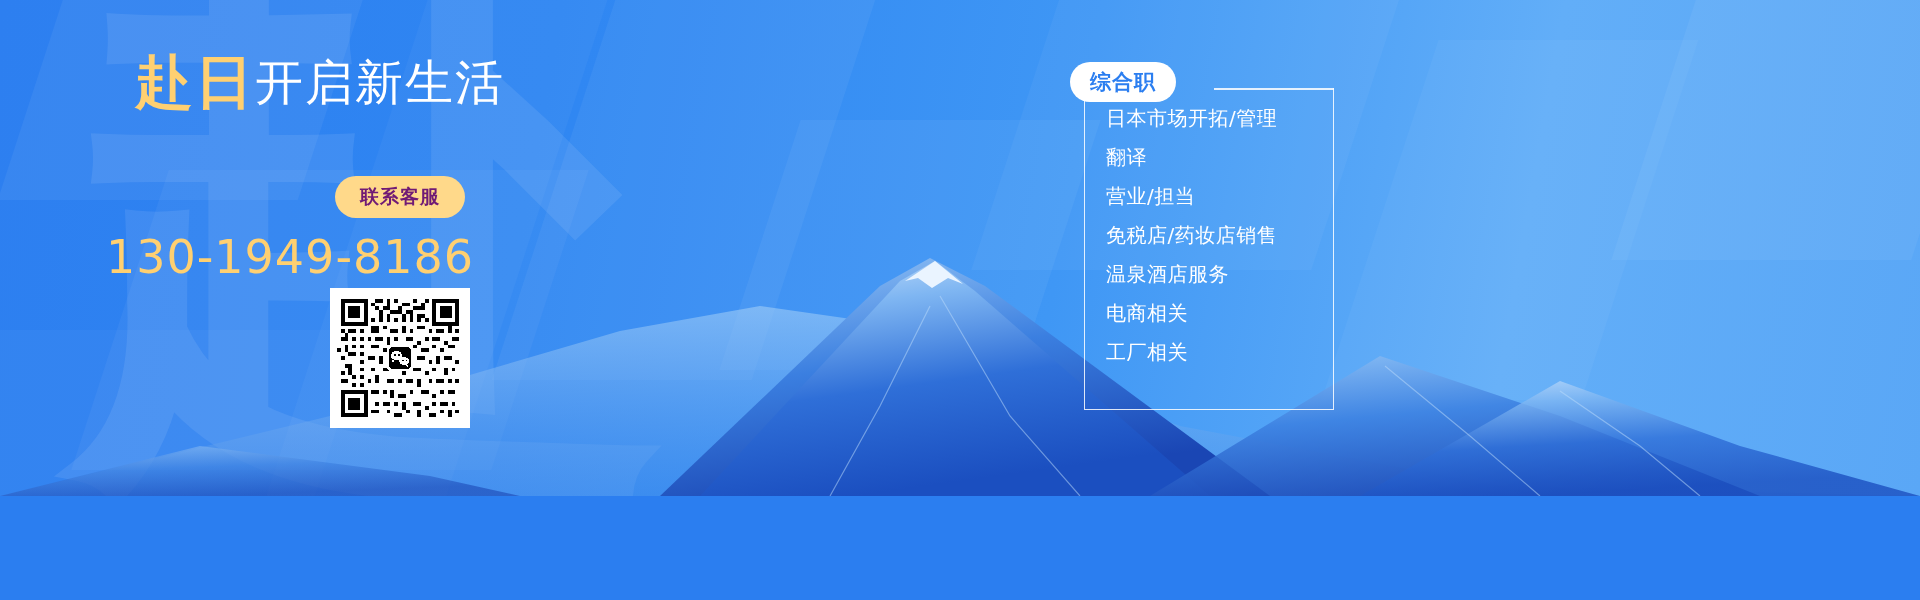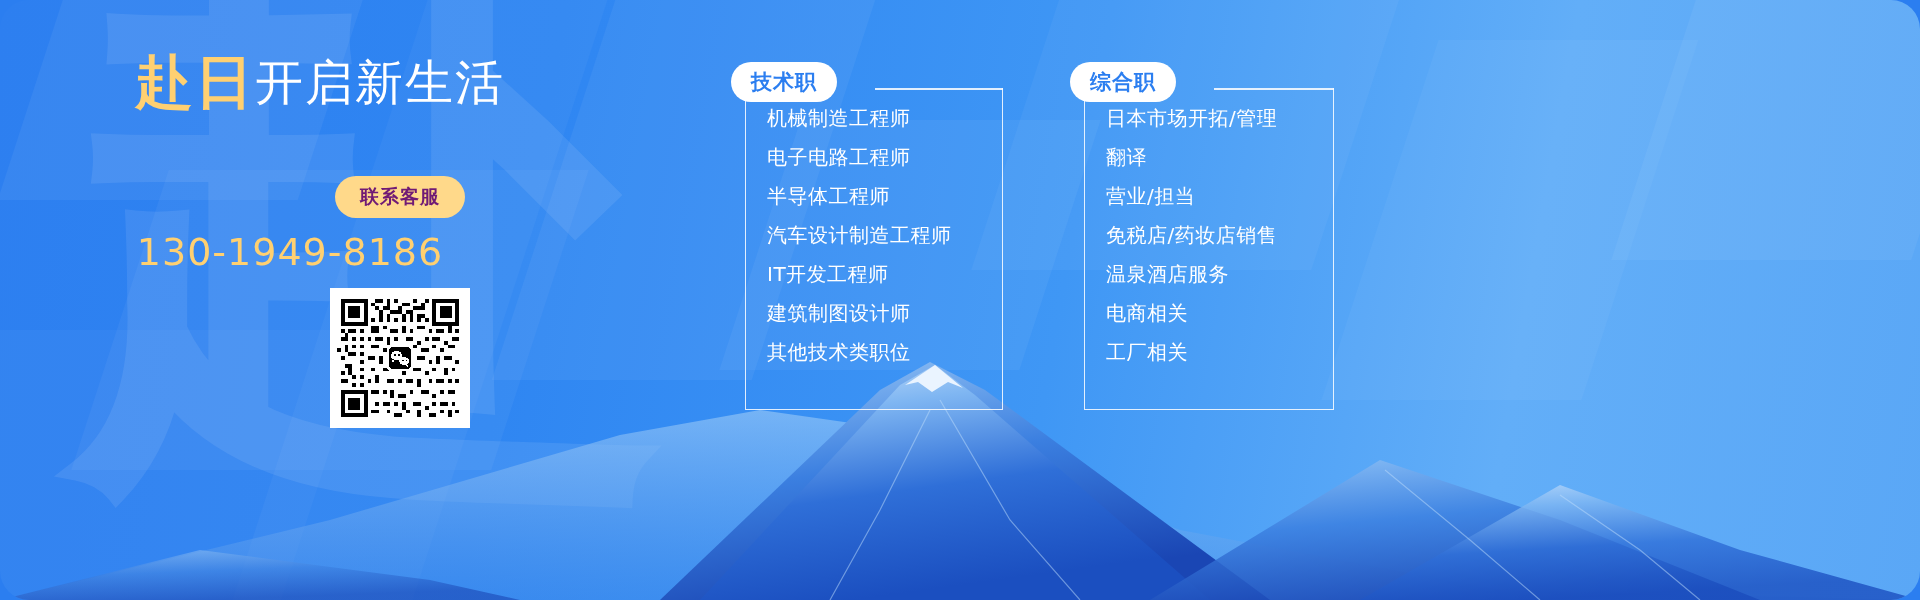--- a/index.html
+++ b/index.html
@@ -3,24 +3,23 @@
 <meta charset="utf-8">
 <style>
   * { margin:0; padding:0; box-sizing:border-box; }
   html, body { width:1920px; height:600px; overflow:hidden; }
   body {
     font-family:"Liberation Sans", sans-serif;
     background:#2b7ef0;
   }
   .banner {
     position:relative;
-    width:1920px; height:600px;
+    width:1920px; height:496px;
     overflow:hidden;
     background:linear-gradient(100deg, #2d7ff0 0%, #2f86f2 28%, #3f97f5 55%, #62aef8 78%, #5aa7f6 100%);
-    border-radius:29px;
   }
 
   
   .bg-layer { position:absolute; inset:0; overflow:hidden; }
   .slab {
     position:absolute;
     background:rgba(255,255,255,0.055);
     transform:skewX(-18deg);
   }
   .slab.s1 { left:40px;  top:-60px;  width:300px; height:260px; }
@@ -82,21 +81,21 @@
     font-size:19px; font-weight:700;
     font-family:"DejaVu Sans", sans-serif;
     letter-spacing:1px;
     cursor:pointer;
   }
   .phone {
     position:absolute;
     left:0; right:120px; top:230px;
     text-align:center;
     color:#ffd071;
-    font-size:38px;
+    font-size:46px;
     font-weight:500;
     letter-spacing:1px;
     font-family:"DejaVu Sans", sans-serif;
   }
   .qr-wrap {
     position:absolute;
     left:330px; top:288px;
     width:140px; height:140px;
     background:#ffffff;
     padding:7px;
@@ -400,35 +399,20 @@
         <g fill="#000000">
           <rect x="15" y="15.5" width="0.4" height="0.4"></rect>
           <rect x="16" y="15.5" width="0.4" height="0.4"></rect>
           <rect x="17.1" y="17" width="0.35" height="0.35"></rect>
           <rect x="18" y="17" width="0.35" height="0.35"></rect>
         </g>
       </svg>
     </div>
   </div>
 
-  <div class="col col-tech">
-    <div class="col-frame" style="border-top:none;"></div>
-    <div class="frame-top-l" style="left:0; width:0;"></div>
-    <div class="frame-top-r" style="left:130px; right:0; width:auto;"></div>
-    <div class="badge badge-tech">技术职</div>
-    <ul class="job-list">
-      <li>机械制造工程师</li>
-      <li>电子电路工程师</li>
-      <li>半导体工程师</li>
-      <li>汽车设计制造工程师</li>
-      <li>IT开发工程师</li>
-      <li>建筑制图设计师</li>
-      <li>其他技术类职位</li>
-    </ul>
-  </div>
 
   <div class="col col-gen">
     <div class="col-frame" style="border-top:none;"></div>
     <div class="frame-top-l" style="left:0; width:0;"></div>
     <div class="frame-top-r" style="left:130px; right:0; width:auto;"></div>
     <div class="badge badge-gen">综合职</div>
     <ul class="job-list">
       <li>日本市场开拓/管理</li>
       <li>翻译</li>
       <li>营业/担当</li>

